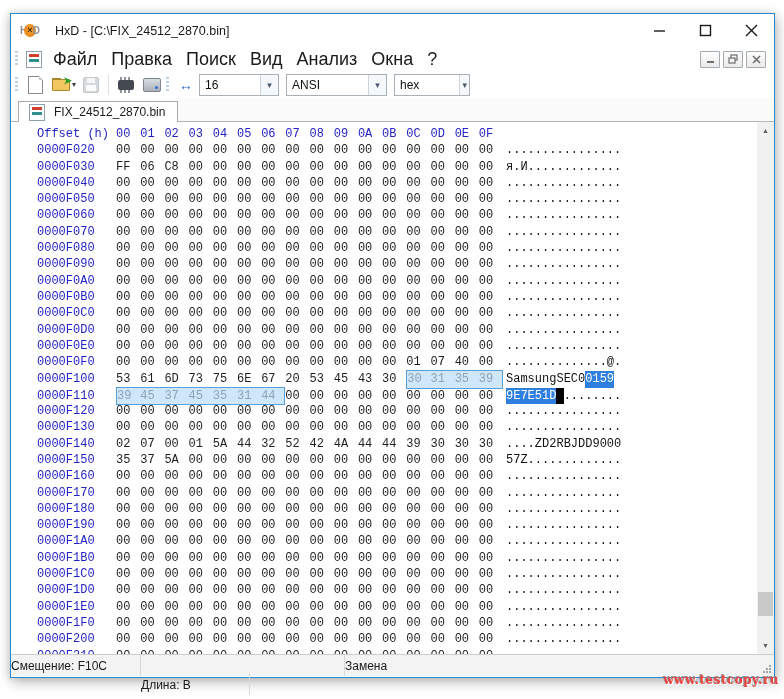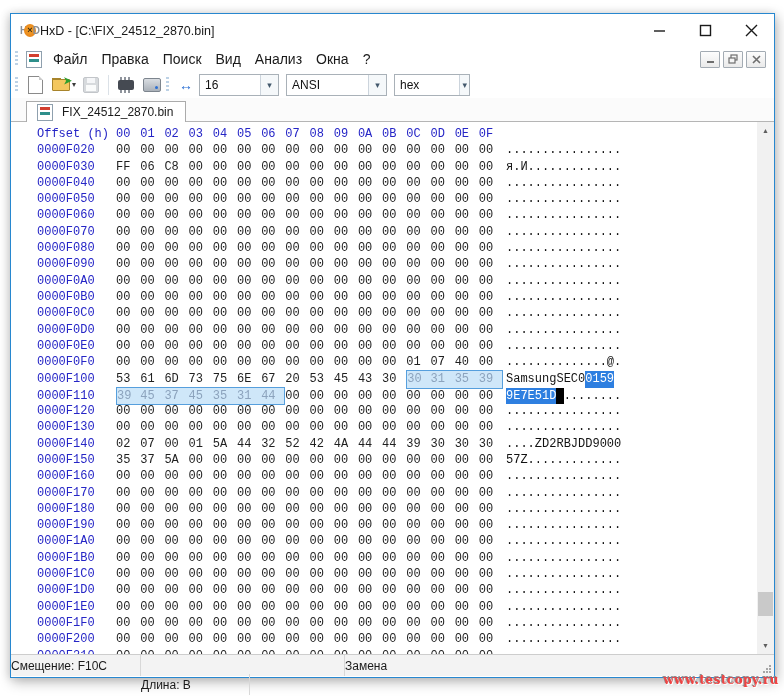--- a/index.html
+++ b/index.html
@@ -13,34 +13,34 @@
             box-shadow:2px 4px 12px rgba(0,0,0,.28), -2px 0 8px rgba(0,0,0,.10); }
 
   
   .titlebar { height:33px; display:flex; align-items:center; padding-left:9px; background:#fff; }
   .app-icon { width:20px; height:16px; position:relative; display:inline-block; }
   .app-icon .h, .app-icon .d { position:absolute; top:2px; font:bold 10px "Liberation Sans",sans-serif; color:#8a8f96; }
   .app-icon .h { left:0; } .app-icon .d { right:0; }
   .app-icon .x { position:absolute; left:4px; top:1px; width:12px; height:13px; border-radius:50%;
                  background:radial-gradient(circle at 50% 45%, #f7a32b 0%, #e8871b 70%);
                  color:#3d2c10; font:bold 9px "Liberation Sans",sans-serif; text-align:center; line-height:13px; }
-  .title-text { font-size:12.5px; color:#1a1a1a; margin-left:0; }
+  .title-text { font-size:12.5px; color:#1a1a1a; margin-left:15px; }
   .caption-buttons { margin-left:auto; display:flex; height:100%; }
   .cap-btn { width:46px; height:100%; display:flex; align-items:center; justify-content:center; }
 
   
   .menubar { height:24px; display:flex; align-items:center; padding-left:3px; background:#fff; }
   .vgrip { width:3px; height:16px; margin:0 4px 0 1px;
            background-image:repeating-linear-gradient(to bottom,#bdd2e6 0 2px, transparent 2px 4px); }
   .doc-icon { width:14px; height:15px; background:#fff; border:1px solid #8fa0ae; position:relative; margin:0 4px; }
   .doc-icon i { position:absolute; left:2px; right:2px; height:3px; }
   .doc-icon .r1 { top:2px; background:#d23f2f; }
   .doc-icon .r2 { top:7px; background:#2e8f8b; }
   .menu-items { display:flex; align-items:center; }
-  .menu-item { font-size:14px; color:#1a1a1a; padding:3px 7px; cursor:default; }
+  .menu-item { font-size:18px; color:#1a1a1a; padding:3px 7px; cursor:default; }
   .mdi { display:flex; gap:3px; margin-left:auto; margin-right:8px; }
   .mdi-btn { width:18px; height:15px; background:linear-gradient(#fdfdfd,#eaeaea);
              border:1px solid #a3abb3; border-radius:1px;
              display:flex; align-items:center; justify-content:center; }
 
   
   .toolbar { height:27px; display:flex; align-items:center; padding-left:3px; background:#fff; }
   .tbtn { width:24px; height:22px; display:flex; align-items:center; justify-content:center; margin:0 1px; }
   .tbtn.disabled { opacity:.45; filter:grayscale(.6); }
   .caret { font-size:8px; color:#3c3c3c; margin:0 2px 0 -2px; }
@@ -64,21 +64,21 @@
   .icon-floppy::before { content:""; position:absolute; left:3px; top:0; width:8px; height:5px; background:#e8eef4; }
   .icon-floppy::after  { content:""; position:absolute; left:2px; bottom:1px; width:10px; height:6px; background:#f4f7fa; }
   .icon-chip { width:16px; height:10px; background:#454a52; border-radius:2px; position:relative; }
   .icon-chip::before, .icon-chip::after { content:""; position:absolute; left:2px; right:2px; height:3px;
       background-image:repeating-linear-gradient(to right,#8f949c 0 2px, transparent 2px 4px); }
   .icon-chip::before { top:-3px; } .icon-chip::after { bottom:-3px; }
   .icon-drive { width:16px; height:12px; background:linear-gradient(#d9dde2,#aab1b9); border:1px solid #7d858e; border-radius:2px; position:relative; }
   .icon-drive::after { content:""; position:absolute; right:2px; bottom:2px; width:3px; height:3px; background:#2b6fd4; border-radius:50%; }
 
   
-  .tabbar { height:23px; background:#fbfbfb; border-bottom:1px solid #b5b5b5; display:flex; align-items:flex-end; padding-left:15px; }
+  .tabbar { height:23px; background:#fbfbfb; border-bottom:1px solid #b5b5b5; display:flex; align-items:flex-end; padding-left:7px; }
   .tab { height:20px; background:#fff; border:1px solid #ababab; border-bottom:none; margin-bottom:-1px;
          display:flex; align-items:center; padding:0 12px 0 6px; font-size:12px; color:#1a1a1a; gap:5px; }
 
   
   .editor-wrap { position:relative; height:532px; background:#fff; }
   .hexcontent { position:absolute; left:0; right:17px; top:0; bottom:0; overflow:hidden;
                 padding:4px 0 0 26px; font-family:"Liberation Mono", monospace; font-size:12px; line-height:16.3px; }
   .hexline { white-space:nowrap; height:16.3px; }
   .off { display:inline-block; width:79px; color:#2525c6; }
   .byte { display:inline-block; width:24.2px; color:#1f1f1f; box-sizing:border-box; }

